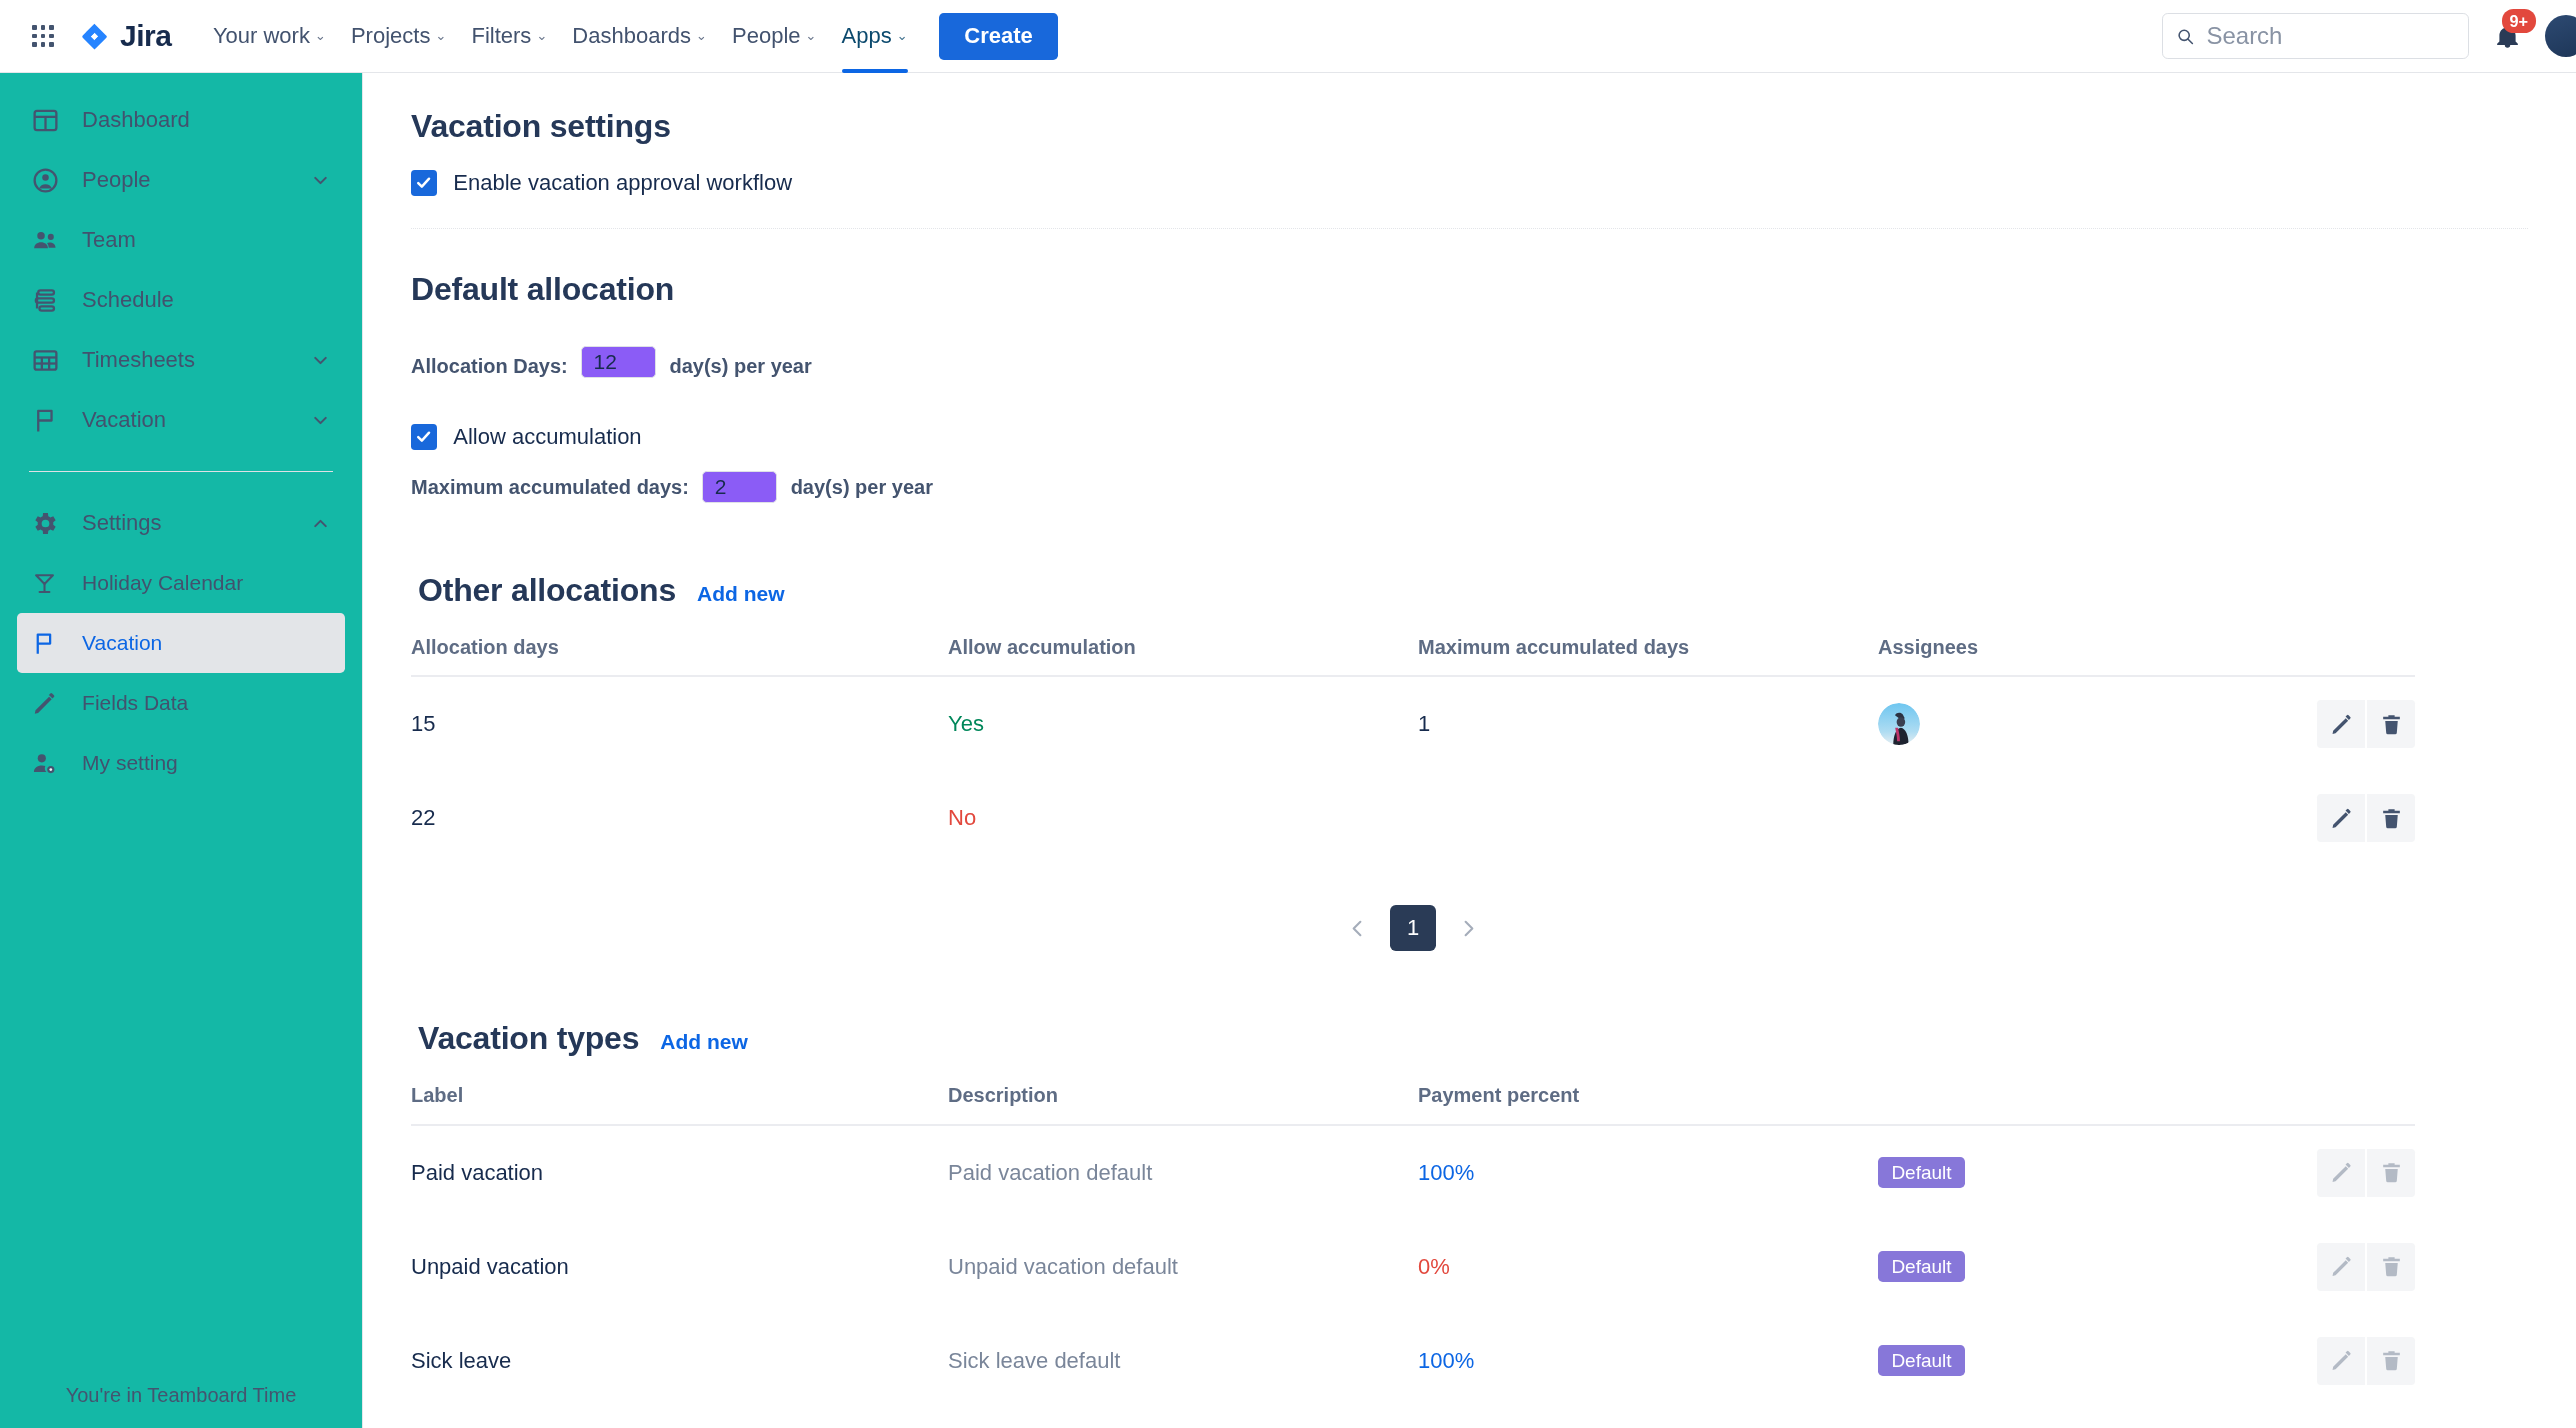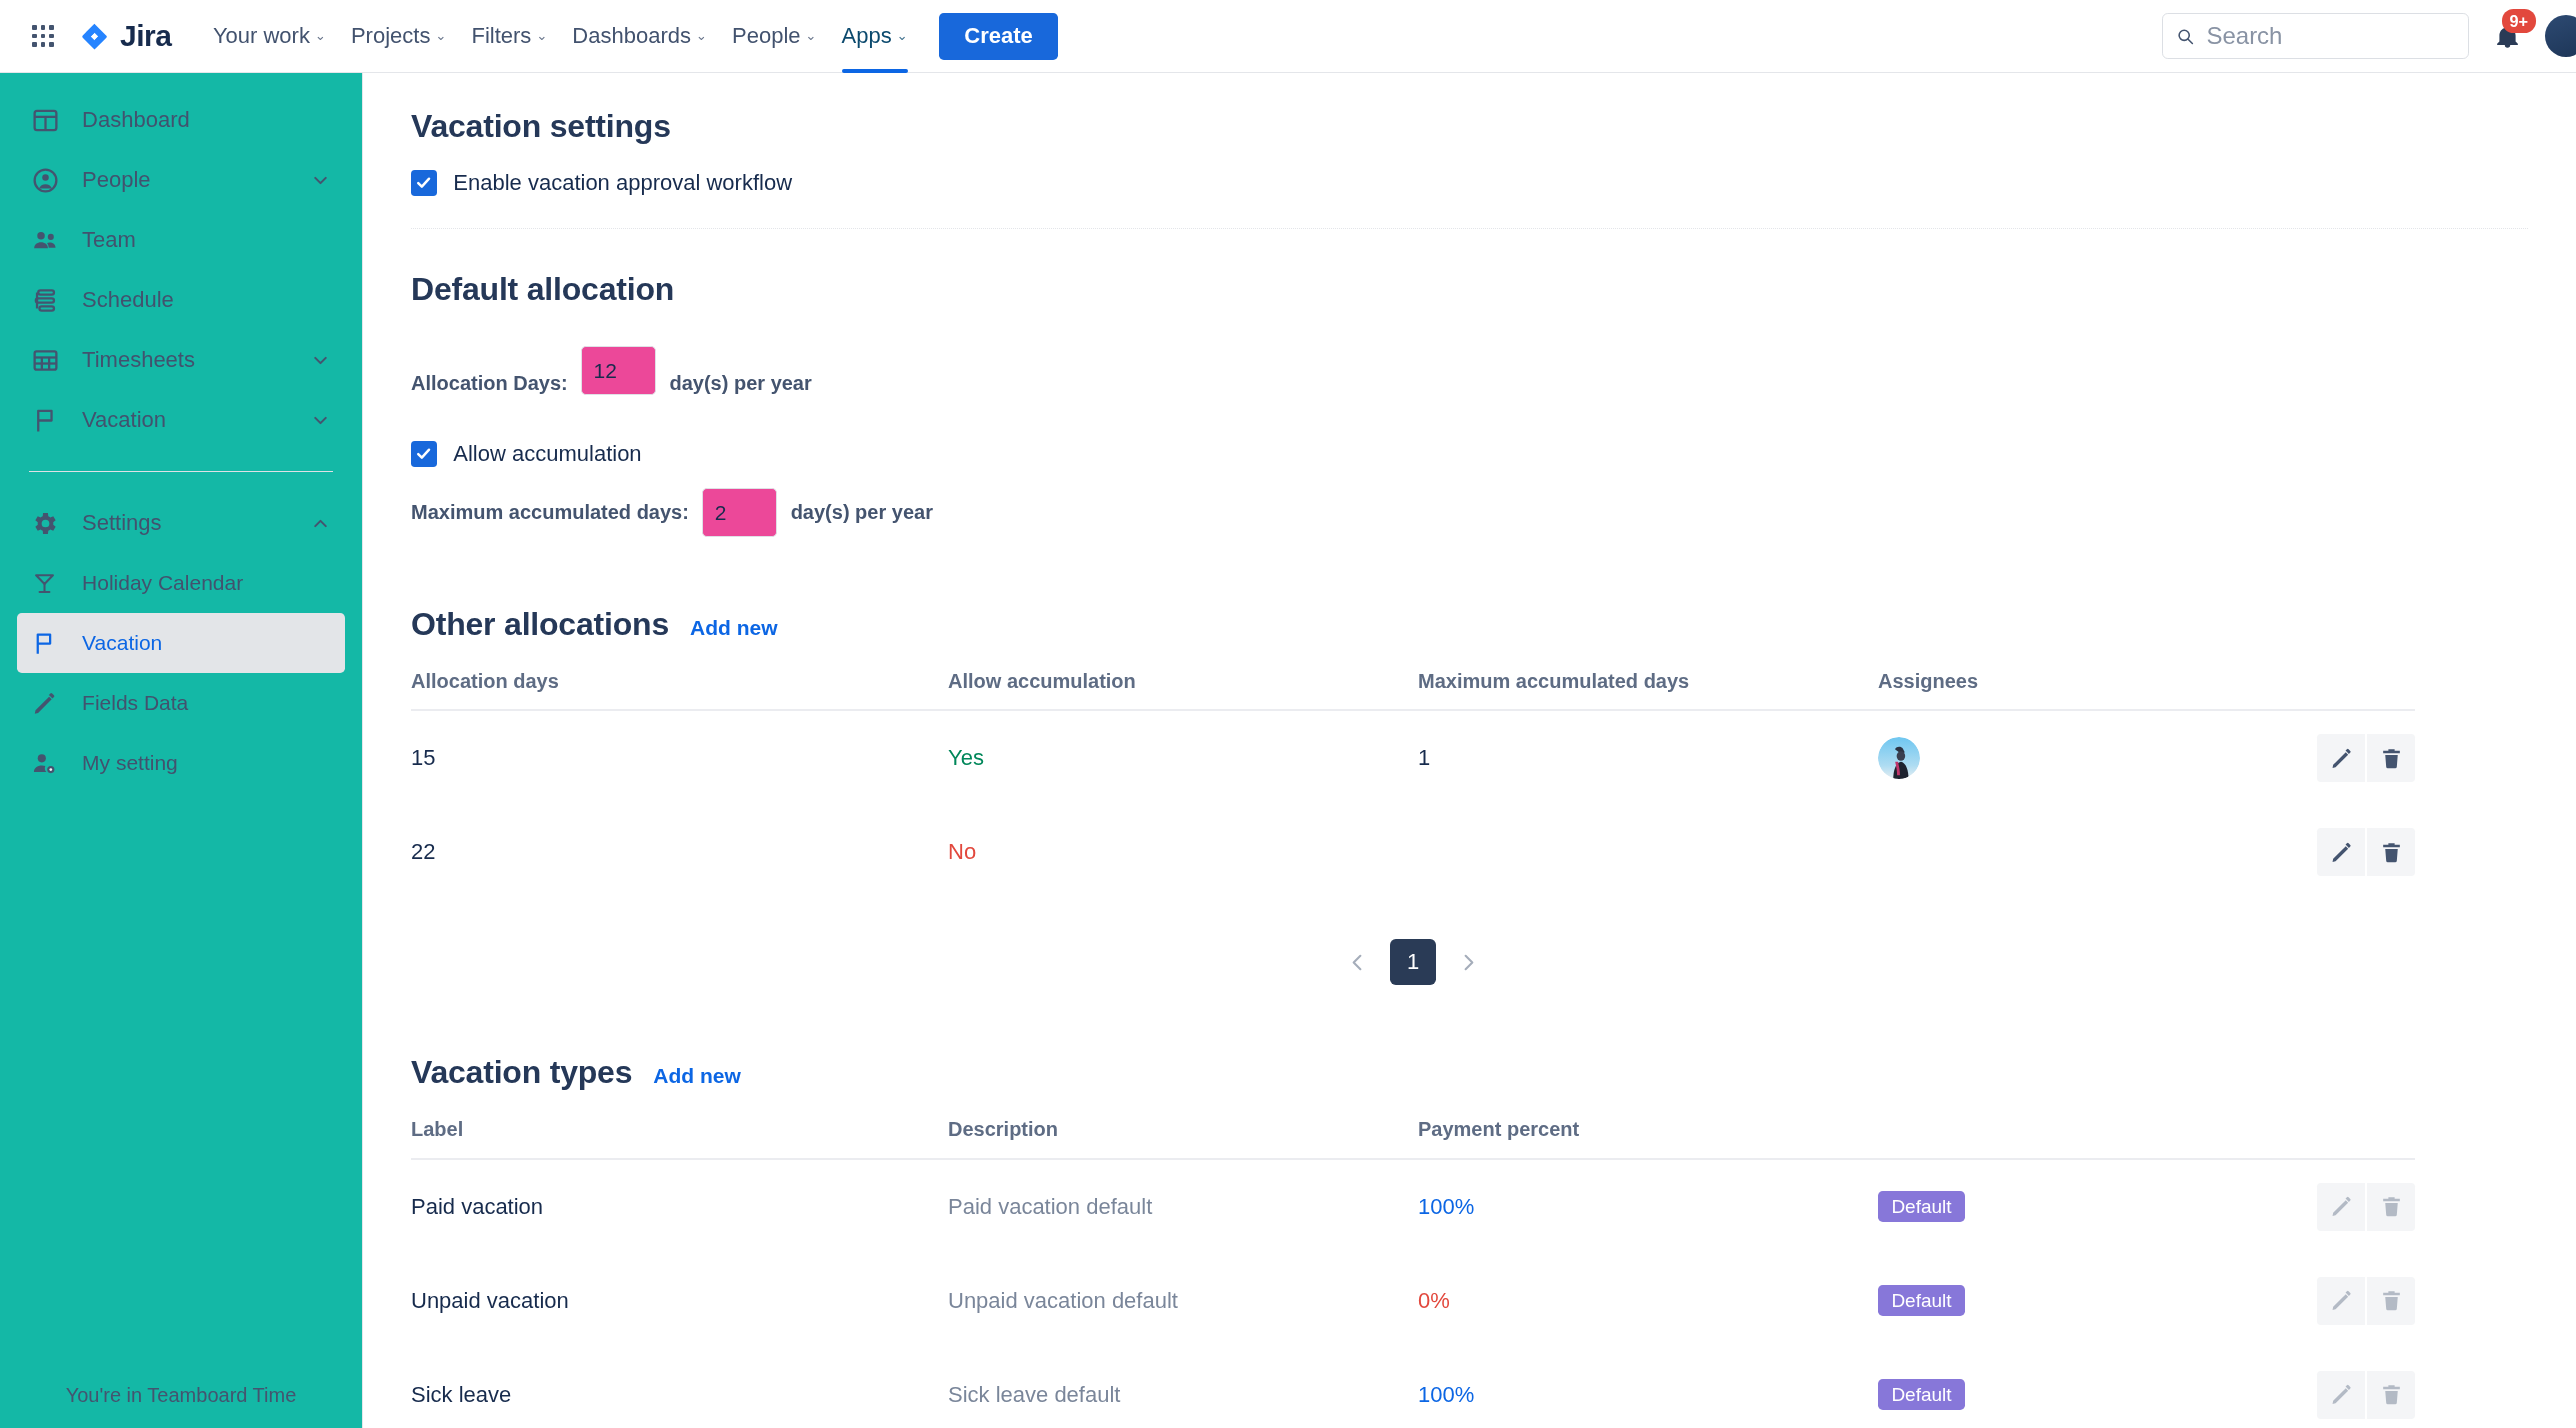--- a/index.html
+++ b/index.html
@@ -166,35 +166,35 @@
   .dotted-rule {
     margin-top: 32px;
     border-top: 1.9px dotted #DFE1E6;
     opacity: .85;
   }
 
   .section-2 { margin-top: 42px; }
   .field-row { display: flex; align-items: flex-end; gap: 13.4px; margin-top: 38px; }
   .field-lbl { font-size: 20px; font-weight: 600; color: #44546F; }
   .num-input {
-    width: 75px; height: 49px;
+    width: 75px; height: 32px;
     border: 1px solid #DFE1E6; border-radius: 4.8px;
-    background: #ec4899;
+    background: #8b5cf6;
     font-size: 21px; color: #172B4D;
     padding: 0 11.5px; outline: none;
     font-family: inherit;
   }
   .unit { font-size: 20px; font-weight: 600; color: #44546F; }
 
   .accum-block { margin-top: 46px; }
   .accum-sub { display: flex; align-items: center; gap: 13.4px; margin-top: 21px; }
 
   
   .tbl-section { margin-top: 69px; }
-  .tbl-head-row { display: flex; align-items: baseline; gap: 21px; }
+  .tbl-head-row { display: flex; align-items: baseline; gap: 21px; margin-left: 7px; }
   .addnew {
     font-size: 21px; font-weight: 600; color: #0C66E4;
     cursor: pointer; text-decoration: none;
   }
 
   table { width: 2004px; border-collapse: collapse; margin-top: 27px; }
   thead th {
     text-align: left; font-size: 20px; font-weight: 600;
     color: #5E6C84; padding: 0 0 16.3px 0;
     border-bottom: 2.9px solid #EBECF0;

